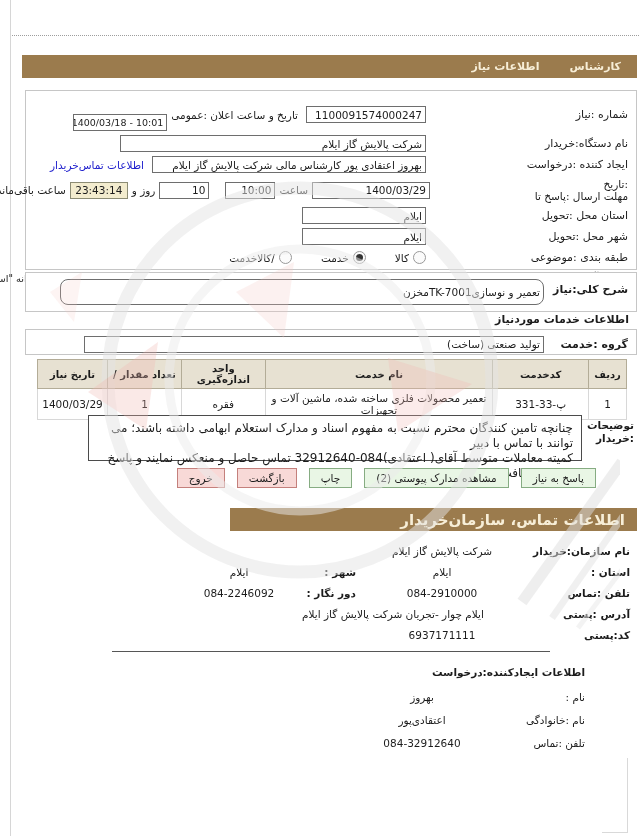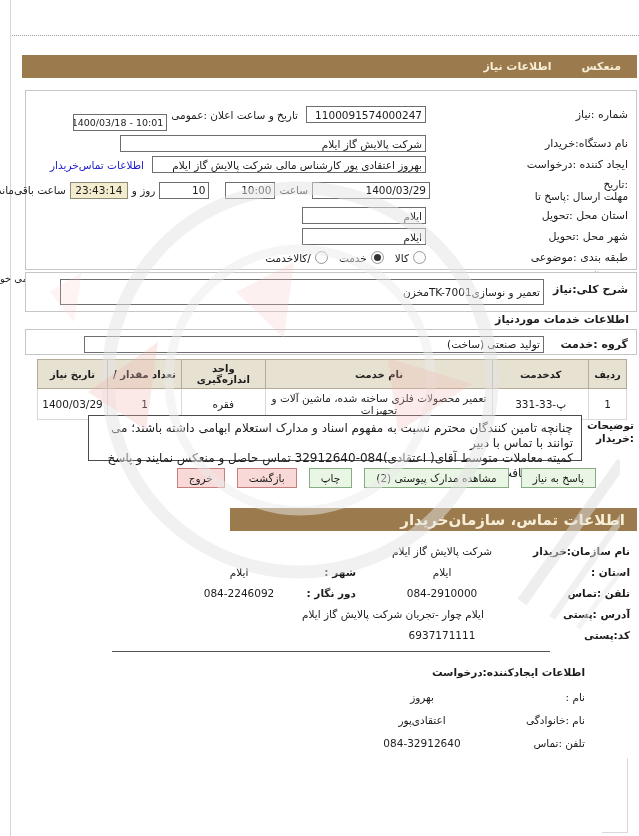--- a/index.html
+++ b/index.html
@@ -26,30 +26,30 @@
   .w-ann{width:86px;margin-top:16px;}
   .w-org{width:298px;}
   .w-cre{width:266px;}
   .w-date{width:110px;}
   .w-time{width:42px;}
   .w-qty{width:42px;margin-right:16px;}
   .w-cd{width:50px;background:#f3ecce;border-color:#8c8c74;justify-content:center;}
   .w-prov{width:116px;}
   .mlab{margin:0 4px;flex:none;font-size:10.5px;}
   .link{color:#2121cd;margin-right:8px;font-size:10.5px;cursor:pointer;}
-  .opt{display:flex;align-items:center;margin-left:11px;flex:none;}
+  .opt{display:flex;align-items:center;margin-left:29px;flex:none;}
   .radio{width:11px;height:11px;border-radius:50%;border:1px solid #999;background:#fbfbfb;position:relative;flex:none;}
   .radio.on::after{content:"";position:absolute;top:2px;left:2px;right:2px;bottom:2px;background:#333;border-radius:50%;}
   .optlab{margin-right:4px;font-size:10.5px;}
   .chk{width:10px;height:10px;border:1px solid #8a8a8a;background:#fbfbfb;flex:none;margin-right:14px;}
   .chktext{margin-right:6px;font-size:9.8px;white-space:nowrap;}
 
   .panel-desc{top:272px;left:25px;right:2px;height:40px;padding:6px 8px 0 8px;display:flex;align-items:flex-start;}
   .dlab{width:84px;font-weight:bold;flex:none;padding-top:4px;}
-  .w-desc{width:476px;height:24px;}
+  .w-desc{width:476px;height:24px;border-radius:8px;}
   .svc-head{top:313px;right:10px;font-weight:bold;}
   .panel-group{top:329px;left:25px;right:2px;height:26px;padding:4px 8px 0 8px;display:flex;align-items:center;}
   .glab{width:84px;font-weight:bold;flex:none;}
   .w-group{width:452px;}
 
   .tblwrap{top:359px;right:12px;width:590px;}
   table{border-collapse:collapse;width:100%;background:#fff;}
   th{background:#e7e1d2;border:1px solid #b3ac97;font-size:10px;font-weight:bold;padding:3px 2px;}
   td{border:1px solid #d8d8d8;font-size:10.5px;padding:3px 4px;text-align:center;vertical-align:middle;}
 
@@ -86,21 +86,21 @@
 <body>
 
 <div class="page">
 
   <div class="dotline"></div>
   <div class="edge-left"></div>
   <div class="edge-rb"></div>
   <div class="edge-b"></div>
 
   <div class="abs tabbar">
-    <span class="tab">منعکس</span>
+    <span class="tab">کارشناس</span>
     <span class="tab">اطلاعات نیاز</span>
   </div>
 
   <div class="abs panel panel1">
 
     <div class="frow">
       <span class="flab">شماره :نیاز</span>
       <span class="ibox w-need">
           <span dir="ltr">1100091574000247</span>
         </span>

